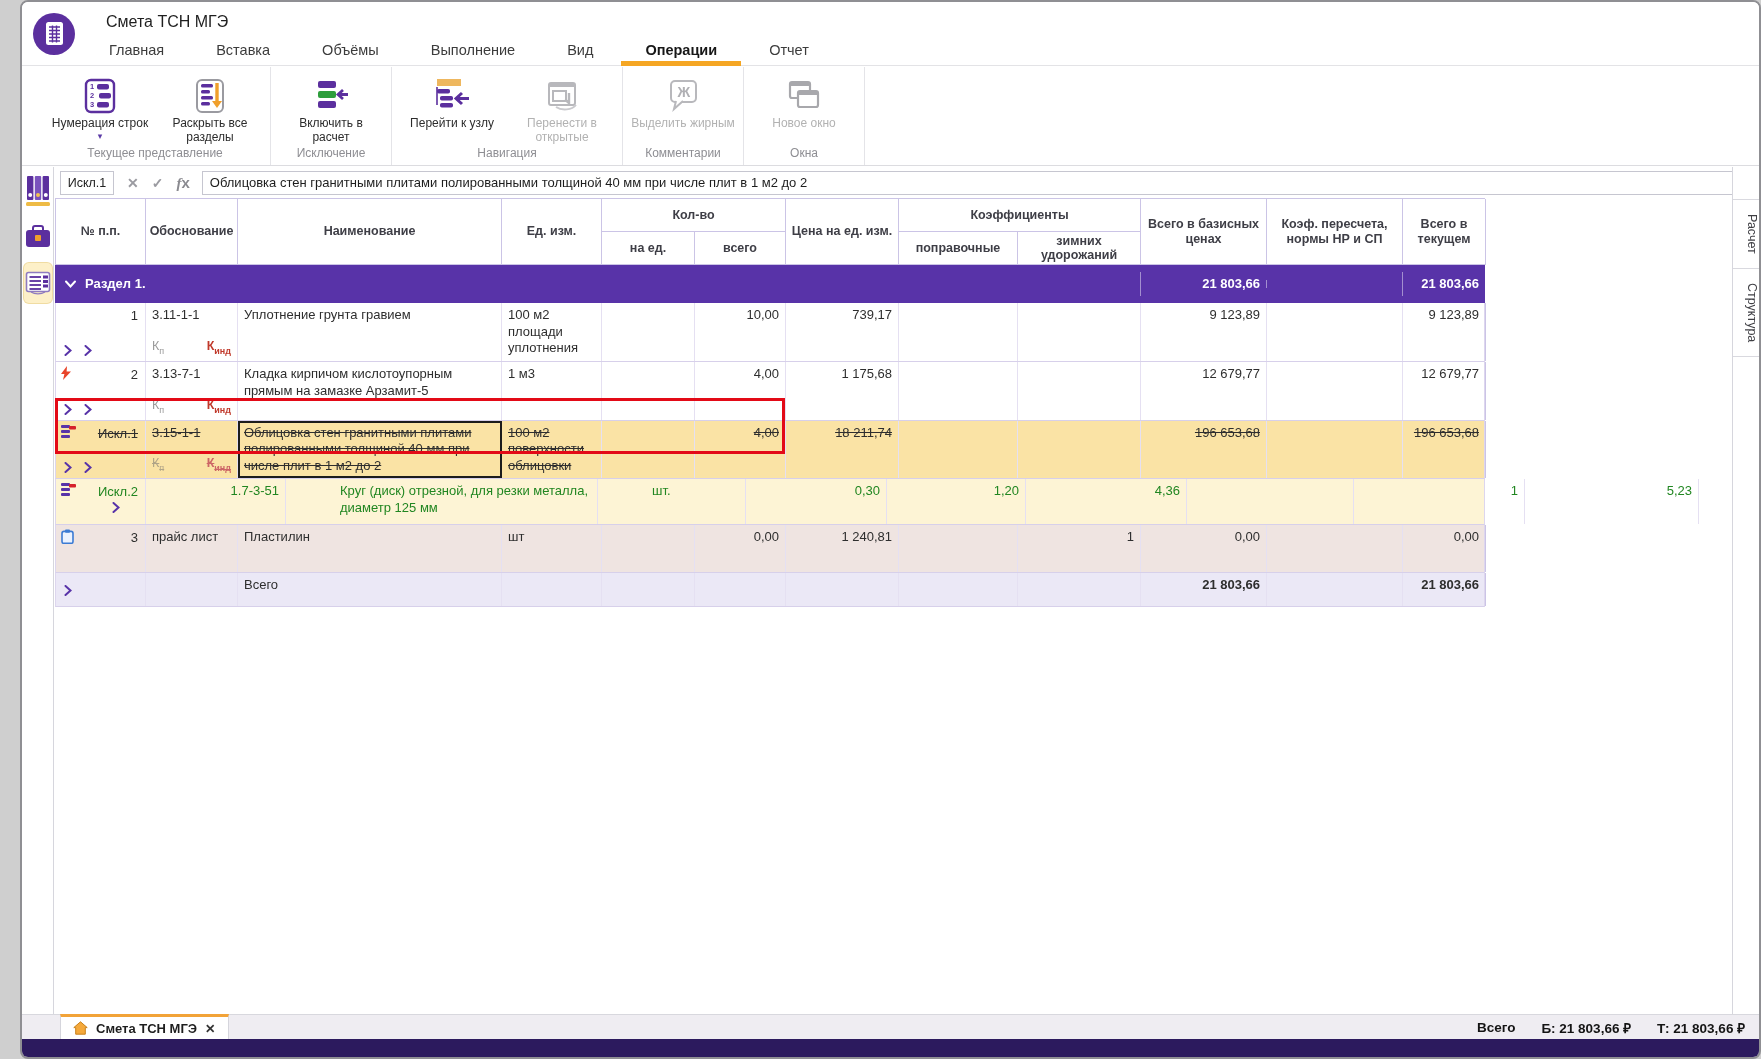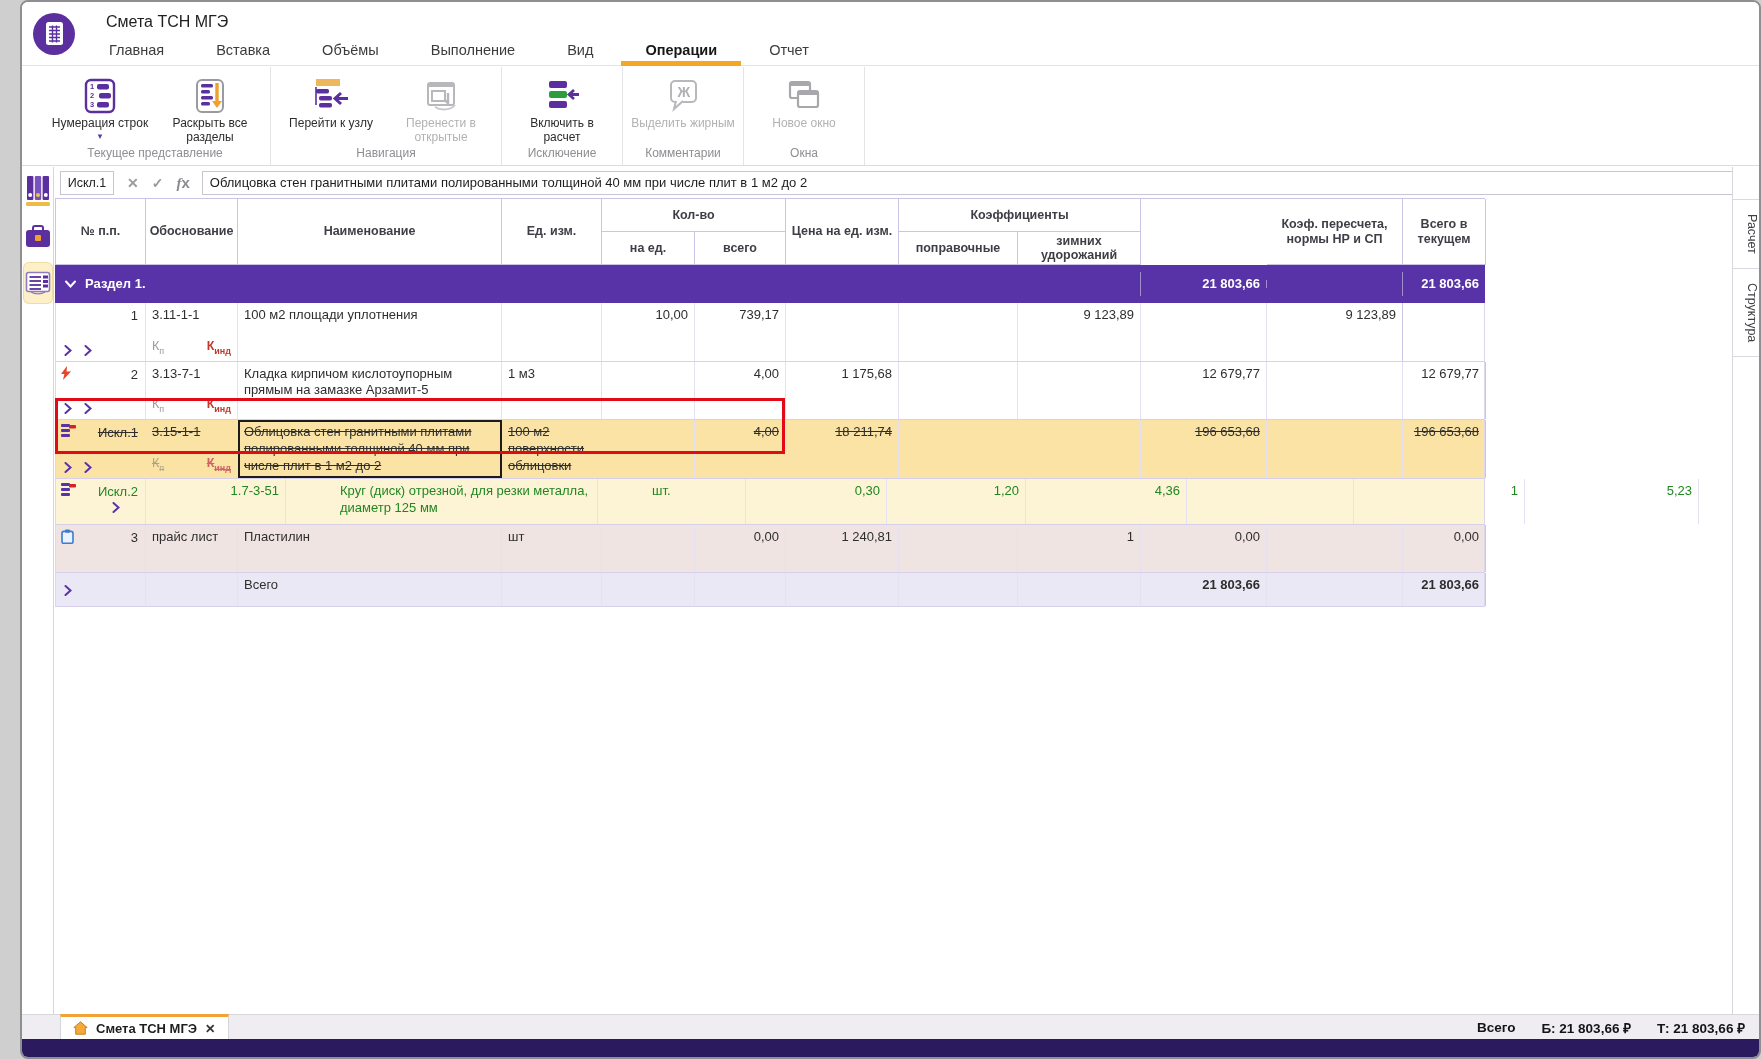--- a/index.html
+++ b/index.html
@@ -168,20 +168,37 @@
         </div>
       </div>
       <div class="rgroup-cap">Текущее представление</div>
     </div>
 
     <div class="rgroup">
       <div class="rgroup-btns">
         <div class="rbtn">
           <span class="rbtn-ico">
             <svg width="42" height="38" viewBox="0 0 42 38">
+              <rect x="8" y="4" width="18" height="7" rx="2" fill="#5b2f9e"></rect>
+              <rect x="8" y="14" width="18" height="7" rx="2" fill="#2e9e3c"></rect>
+              <rect x="8" y="24" width="18" height="7" rx="2" fill="#5b2f9e"></rect>
+              <path d="M38 17.5h-8M33 13l-5 4.5 5 4.5" stroke="#5b2f9e" stroke-width="2.8" fill="none"></path>
+            </svg>
+          </span>
+          <span class="rbtn-label">Включить в расчет</span>
+        </div>
+      </div>
+      <div class="rgroup-cap">Исключение</div>
+    </div>
+
+    <div class="rgroup">
+      <div class="rgroup-btns">
+        <div class="rbtn">
+          <span class="rbtn-ico">
+            <svg width="42" height="38" viewBox="0 0 42 38">
               <rect x="6" y="2" width="24" height="7" fill="#eeb75e"></rect>
               <rect x="6" y="12" width="13" height="4.6" rx="1.8" fill="#5b2f9e"></rect>
               <rect x="9" y="19" width="13" height="4.6" rx="1.8" fill="#5b2f9e"></rect>
               <rect x="9" y="26" width="13" height="4.6" rx="1.8" fill="#5b2f9e"></rect>
               <path d="M6 10v18" stroke="#5b2f9e" stroke-width="1.6"></path>
               <path d="M38 21.5H27M31 16l-6 5.5 6 5.5" stroke="#5b2f9e" stroke-width="3" fill="none"></path>
             </svg>
           </span>
           <span class="rbtn-label">Перейти к узлу</span>
         </div>
@@ -192,37 +209,20 @@
               <rect x="7" y="6" width="26" height="4" fill="#b8b8bc"></rect>
               <rect x="11" y="14" width="13" height="10" fill="#fff" stroke="#b8b8bc" stroke-width="2"></rect>
               <path d="M27 16v10l-4-3.5" fill="none" stroke="#b8b8bc" stroke-width="2.4"></path>
               <path d="M14 30c6 4 16 3 20-2" fill="none" stroke="#c9c9cd" stroke-width="2"></path>
             </svg>
           </span>
           <span class="rbtn-label">Перенести в открытые</span>
         </div>
       </div>
       <div class="rgroup-cap">Навигация</div>
-    </div>
-
-    <div class="rgroup">
-      <div class="rgroup-btns">
-        <div class="rbtn">
-          <span class="rbtn-ico">
-            <svg width="42" height="38" viewBox="0 0 42 38">
-              <rect x="8" y="4" width="18" height="7" rx="2" fill="#5b2f9e"></rect>
-              <rect x="8" y="14" width="18" height="7" rx="2" fill="#2e9e3c"></rect>
-              <rect x="8" y="24" width="18" height="7" rx="2" fill="#5b2f9e"></rect>
-              <path d="M38 17.5h-8M33 13l-5 4.5 5 4.5" stroke="#5b2f9e" stroke-width="2.8" fill="none"></path>
-            </svg>
-          </span>
-          <span class="rbtn-label">Включить в расчет</span>
-        </div>
-      </div>
-      <div class="rgroup-cap">Исключение</div>
     </div>
 
     <div class="rgroup">
       <div class="rgroup-btns">
         <div class="rbtn disabled">
           <span class="rbtn-ico">
             <svg width="40" height="38" viewBox="0 0 40 38">
               <rect x="8" y="4" width="25" height="21" rx="4" fill="#fff" stroke="#b8b8bc" stroke-width="2"></rect>
               <path d="M13 24l-2 8 9-8" fill="#fff" stroke="#b8b8bc" stroke-width="2"></path>
               <text x="14.5" y="20" font-size="14" font-weight="bold" fill="#b0b0b4">Ж</text>
@@ -310,20 +310,21 @@
       <div class="th" style="grid-row:1/3;grid-column:2">Обоснование</div>
       <div class="th" style="grid-row:1/3;grid-column:3">Наименование</div>
       <div class="th" style="grid-row:1/3;grid-column:4">Ед. изм.</div>
       <div class="th" style="grid-row:1;grid-column:5/7">Кол-во</div>
       <div class="th" style="grid-row:2;grid-column:5">на ед.</div>
       <div class="th" style="grid-row:2;grid-column:6">всего</div>
       <div class="th" style="grid-row:1/3;grid-column:7">Цена на ед. изм.</div>
       <div class="th" style="grid-row:1;grid-column:8/10">Коэффициенты</div>
       <div class="th" style="grid-row:2;grid-column:8">поправочные</div>
       <div class="th" style="grid-row:2;grid-column:9">зимних удорожаний</div>
+      <div class="th" style="grid-row:1/3;grid-column:10">Всего в базисных ценах</div>
       <div class="th" style="grid-row:1/3;grid-column:11">Коэф. пересчета, нормы НР и СП</div>
       <div class="th" style="grid-row:1/3;grid-column:12">Всего в текущем</div>
     </div>
 
     <div class="trow sect">
       <div class="td slabel">
         <svg width="11" height="8" viewBox="0 0 11 8">
             <path d="M1 1.5l4.5 5 4.5-5" fill="none" stroke="#fff" stroke-width="2" stroke-linecap="round"></path>
           </svg>
         <span>Раздел 1.</span>
@@ -345,20 +346,21 @@
             </svg>
         </span>
       </div>
       <div class="td">
         <div class="code-line">3.11-1-1</div>
         <div class="kline">
           <span class="kp"><span>К</span><sub>п</sub></span>
           <span class="kind"><span>К</span><sub>инд</sub></span>
         </div>
       </div>
+      <div class="td">Уплотнение грунта гравием</div>
       <div class="td">100 м2 площади уплотнения</div>
       <div class="td num"></div>
       <div class="td num">10,00</div>
       <div class="td num">739,17</div>
       <div class="td num"></div>
       <div class="td num"></div>
       <div class="td num">9 123,89</div>
       <div class="td num"></div>
       <div class="td num">9 123,89</div>
     </div>

